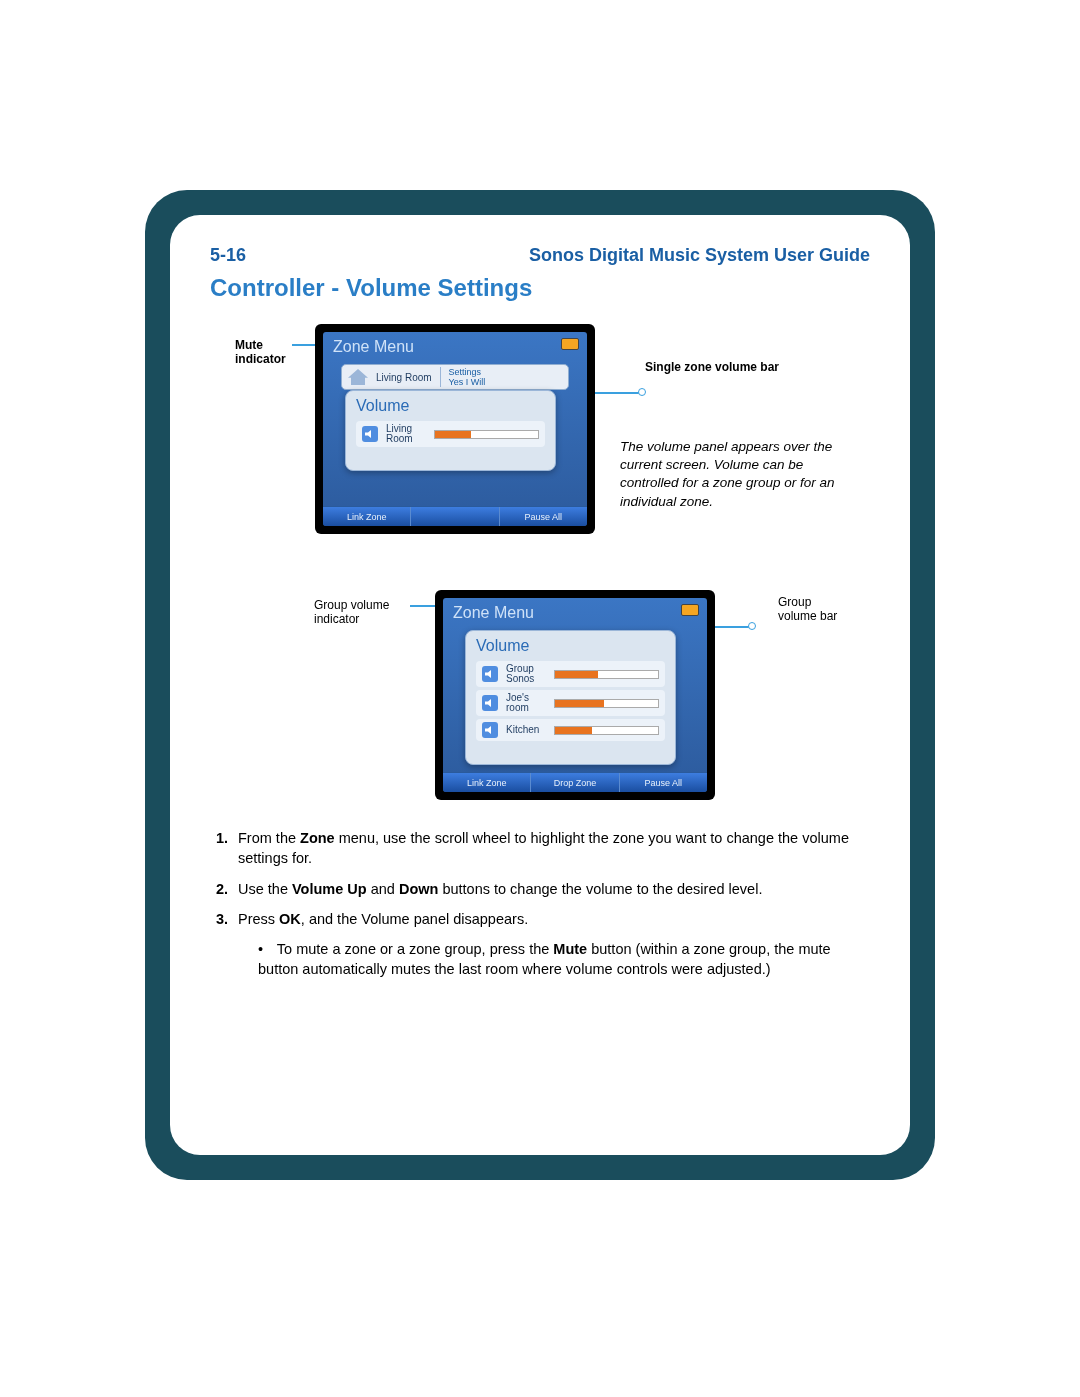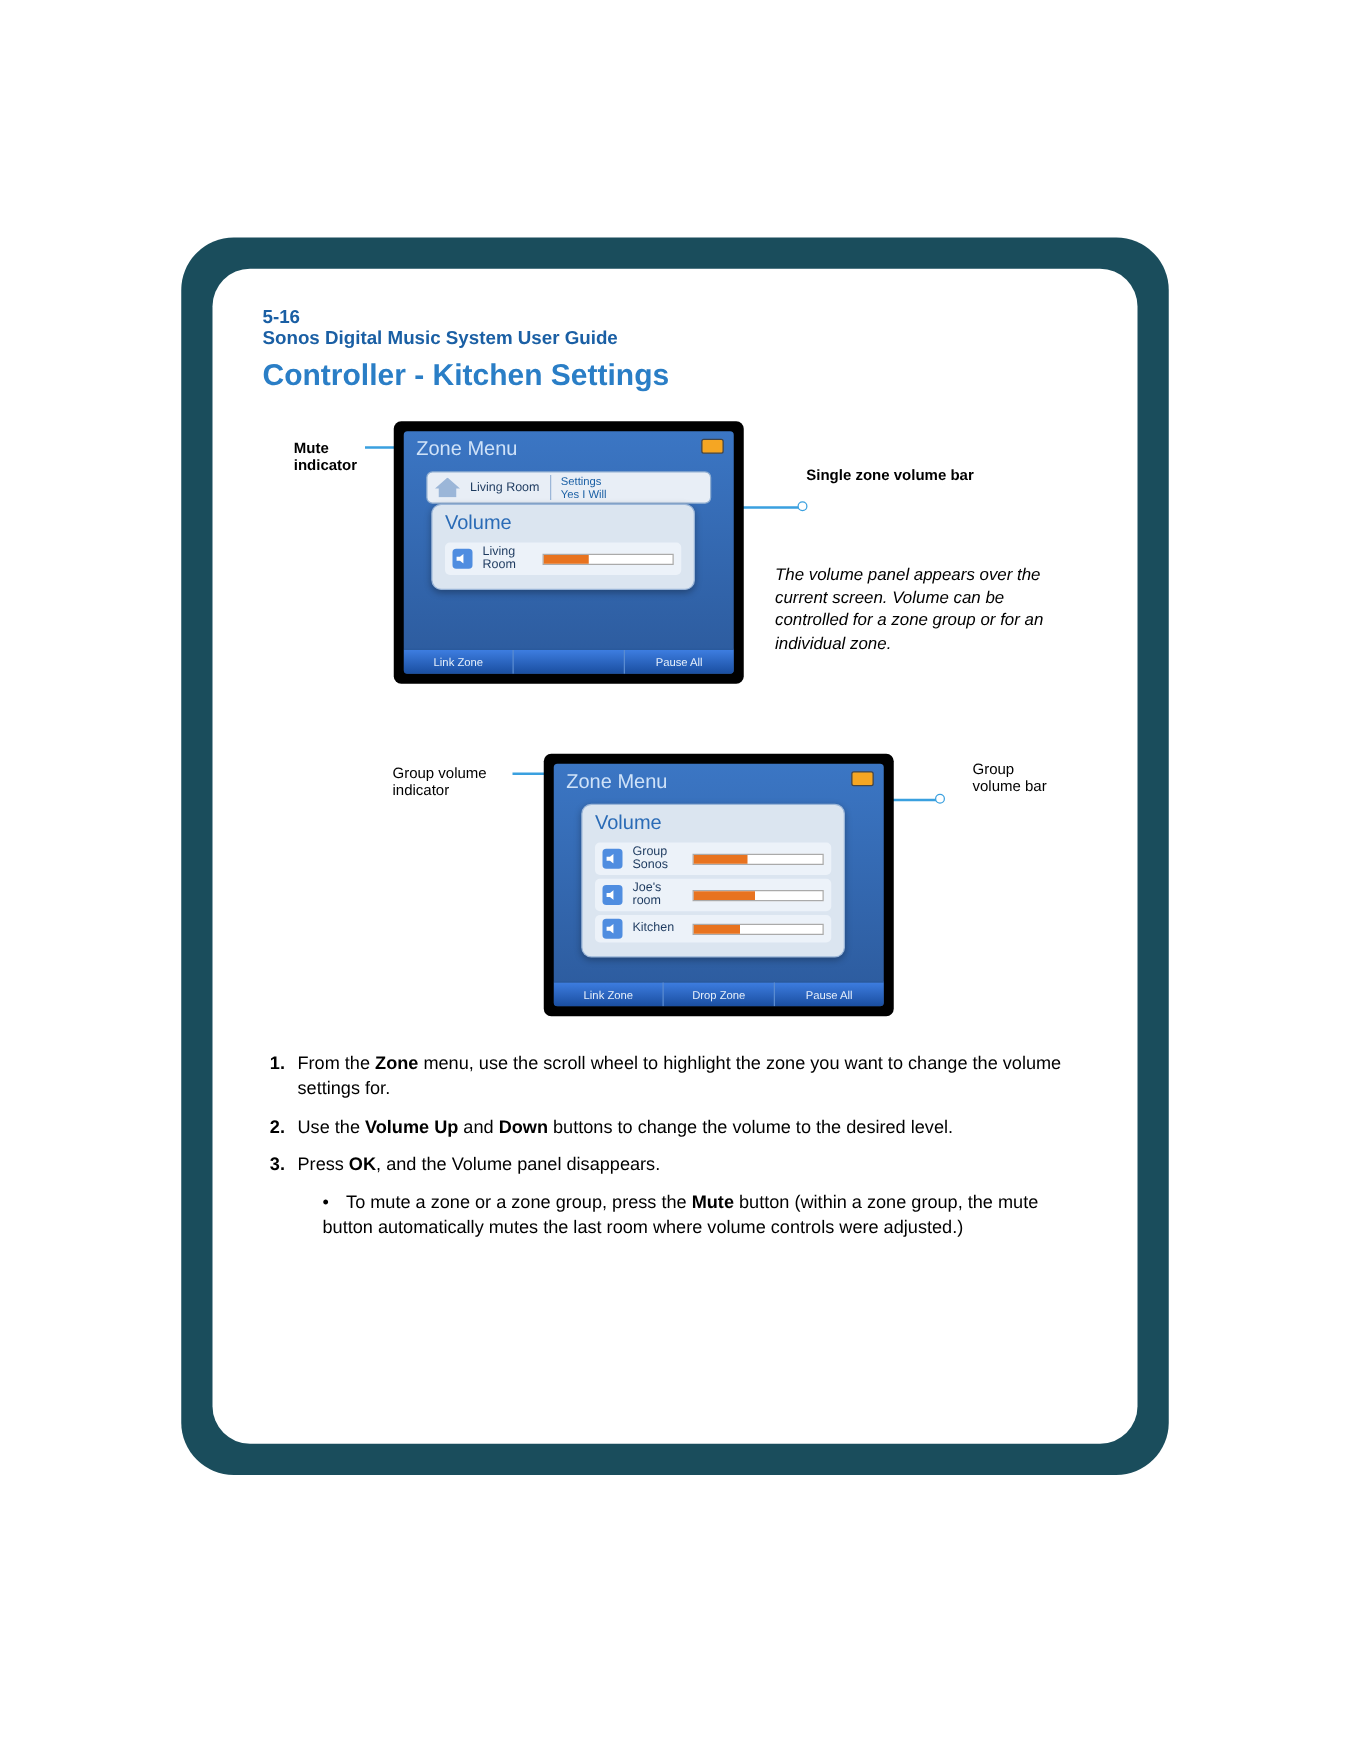--- a/index.html
+++ b/index.html
@@ -24,25 +24,24 @@
     background: #fff;
     border-radius: 30px;
     width: 100%;
     height: 100%;
     padding: 30px 40px;
     position: relative;
   }
   .header-row {
     display: flex;
     justify-content: space-between;
-    font-size: 15px;
+    font-size: 18px;
     font-weight: bold;
     color: #1a5fa4;
     margin-bottom: 8px;
-    flex-direction: column;
   }
   .section-title {
     color: #2a7ec6;
     font-size: 24px;
     font-weight: 600;
     margin-bottom: 18px;
   }
   .section-title-2 {
     color: #2a7ec6;
     font-size: 20px;
@@ -124,21 +123,21 @@
     padding-left: 8px;
     font-size: 9px;
     color: #1a5fa4;
   }
   .volume-popup {
     position: absolute;
     left: 22px; right: 31px;
     background: #dbe5f0;
     border: 1px solid #9bb6d8;
     border-radius: 8px;
-    padding: 6px 10px 8px;
+    padding: 6px 10px 20px;
     box-shadow: 0 2px 6px rgba(0,0,0,.3);
   }
   .vp-1 { top: 58px; }
   .volume-popup .vp-title {
     color: #2a6bb6;
     font-size: 16px;
     margin-bottom: 6px;
   }
   .vp-row {
     display: flex;
@@ -272,21 +271,21 @@
 <body>
 
 <div class="outer-frame">
   <div class="inner-page">
 
     <div class="header-row">
       <span>5-16</span>
       <span>Sonos Digital Music System User Guide</span>
     </div>
 
-    <div class="section-title">Controller - Kitchen Settings</div>
+    <div class="section-title">Controller - Volume Settings</div>
 
     <div class="diagram-area">
       <div class="label-mute">Mute indicator</div>
       <div class="label-single">Single zone volume bar</div>
 
       <div class="line" style="left:82px; top:24px; width:58px; height:1.5px;"></div>
       <div class="line" style="left:140px; top:24px; width:1.5px; height:80px;"></div>
       <div class="dot" style="left:140px; top:104px;"></div>
       <div class="line" style="left:300px; top:72px; width:1.5px; height:38px;"></div>
       <div class="line" style="left:300px; top:72px; width:132px; height:1.5px;"></div>

